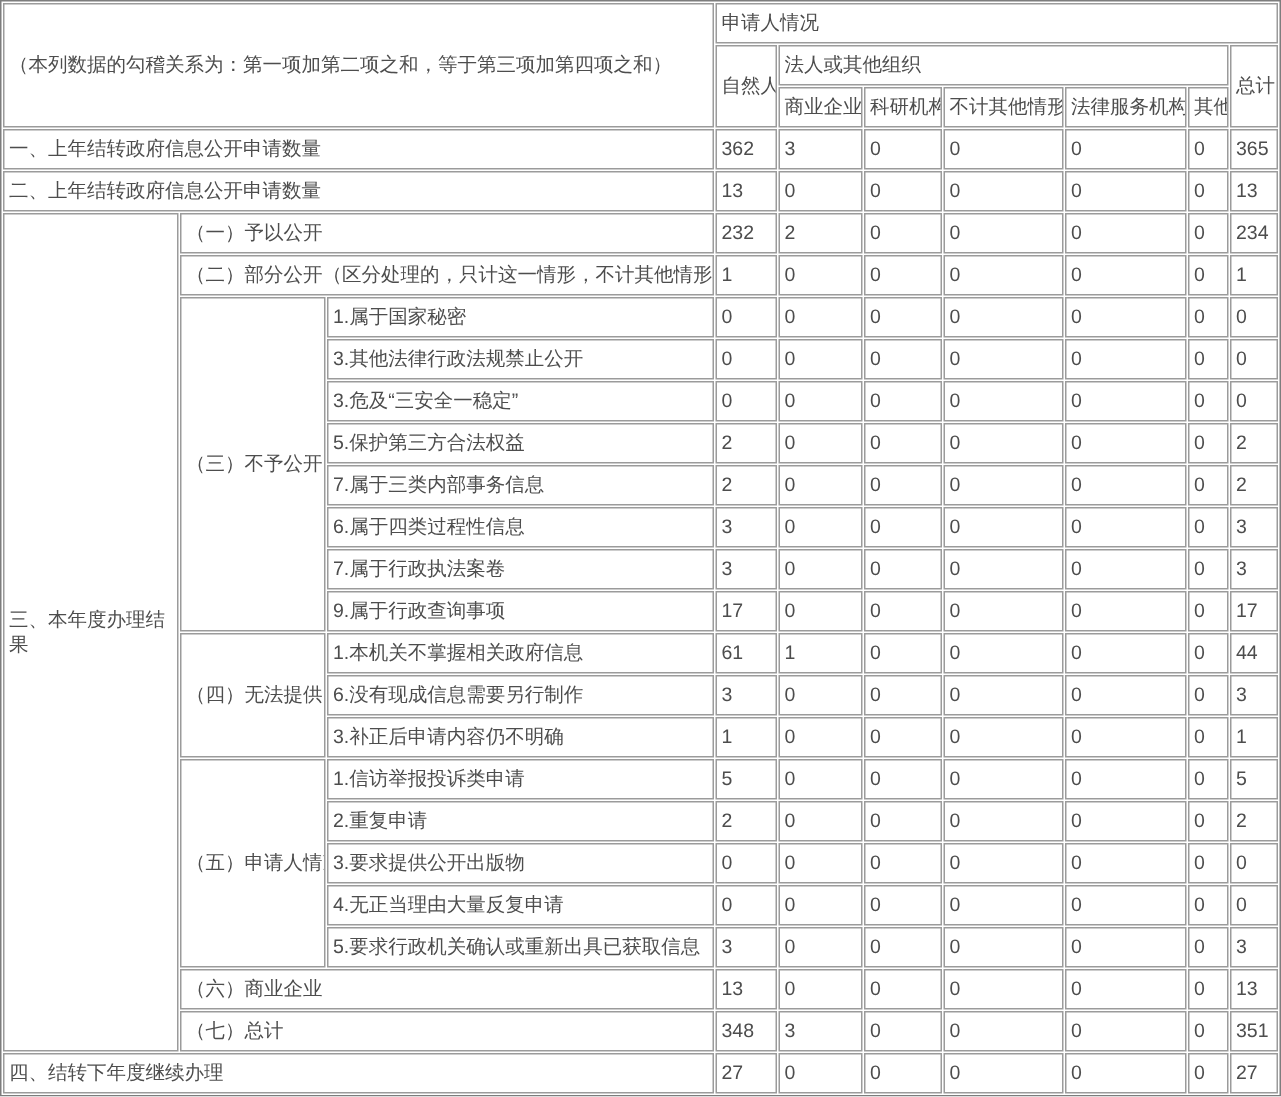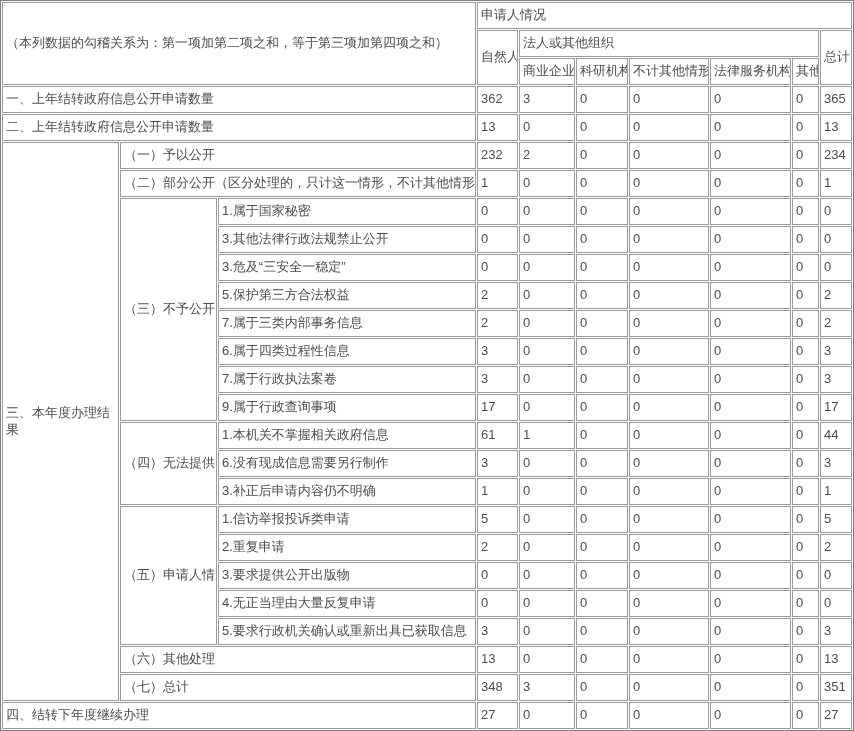--- a/index.html
+++ b/index.html
@@ -270,21 +270,21 @@
     <td>3</td>
     <td>0</td>
     <td>0</td>
     <td>0</td>
     <td>0</td>
     <td>0</td>
     <td>3</td>
   </tr>
 
   <tr>
-    <td colspan="2">（六）其他处理</td>
+    <td colspan="2">（六）商业企业</td>
     <td>13</td>
     <td>0</td>
     <td>0</td>
     <td>0</td>
     <td>0</td>
     <td>0</td>
     <td>13</td>
   </tr>
 
   <tr>

